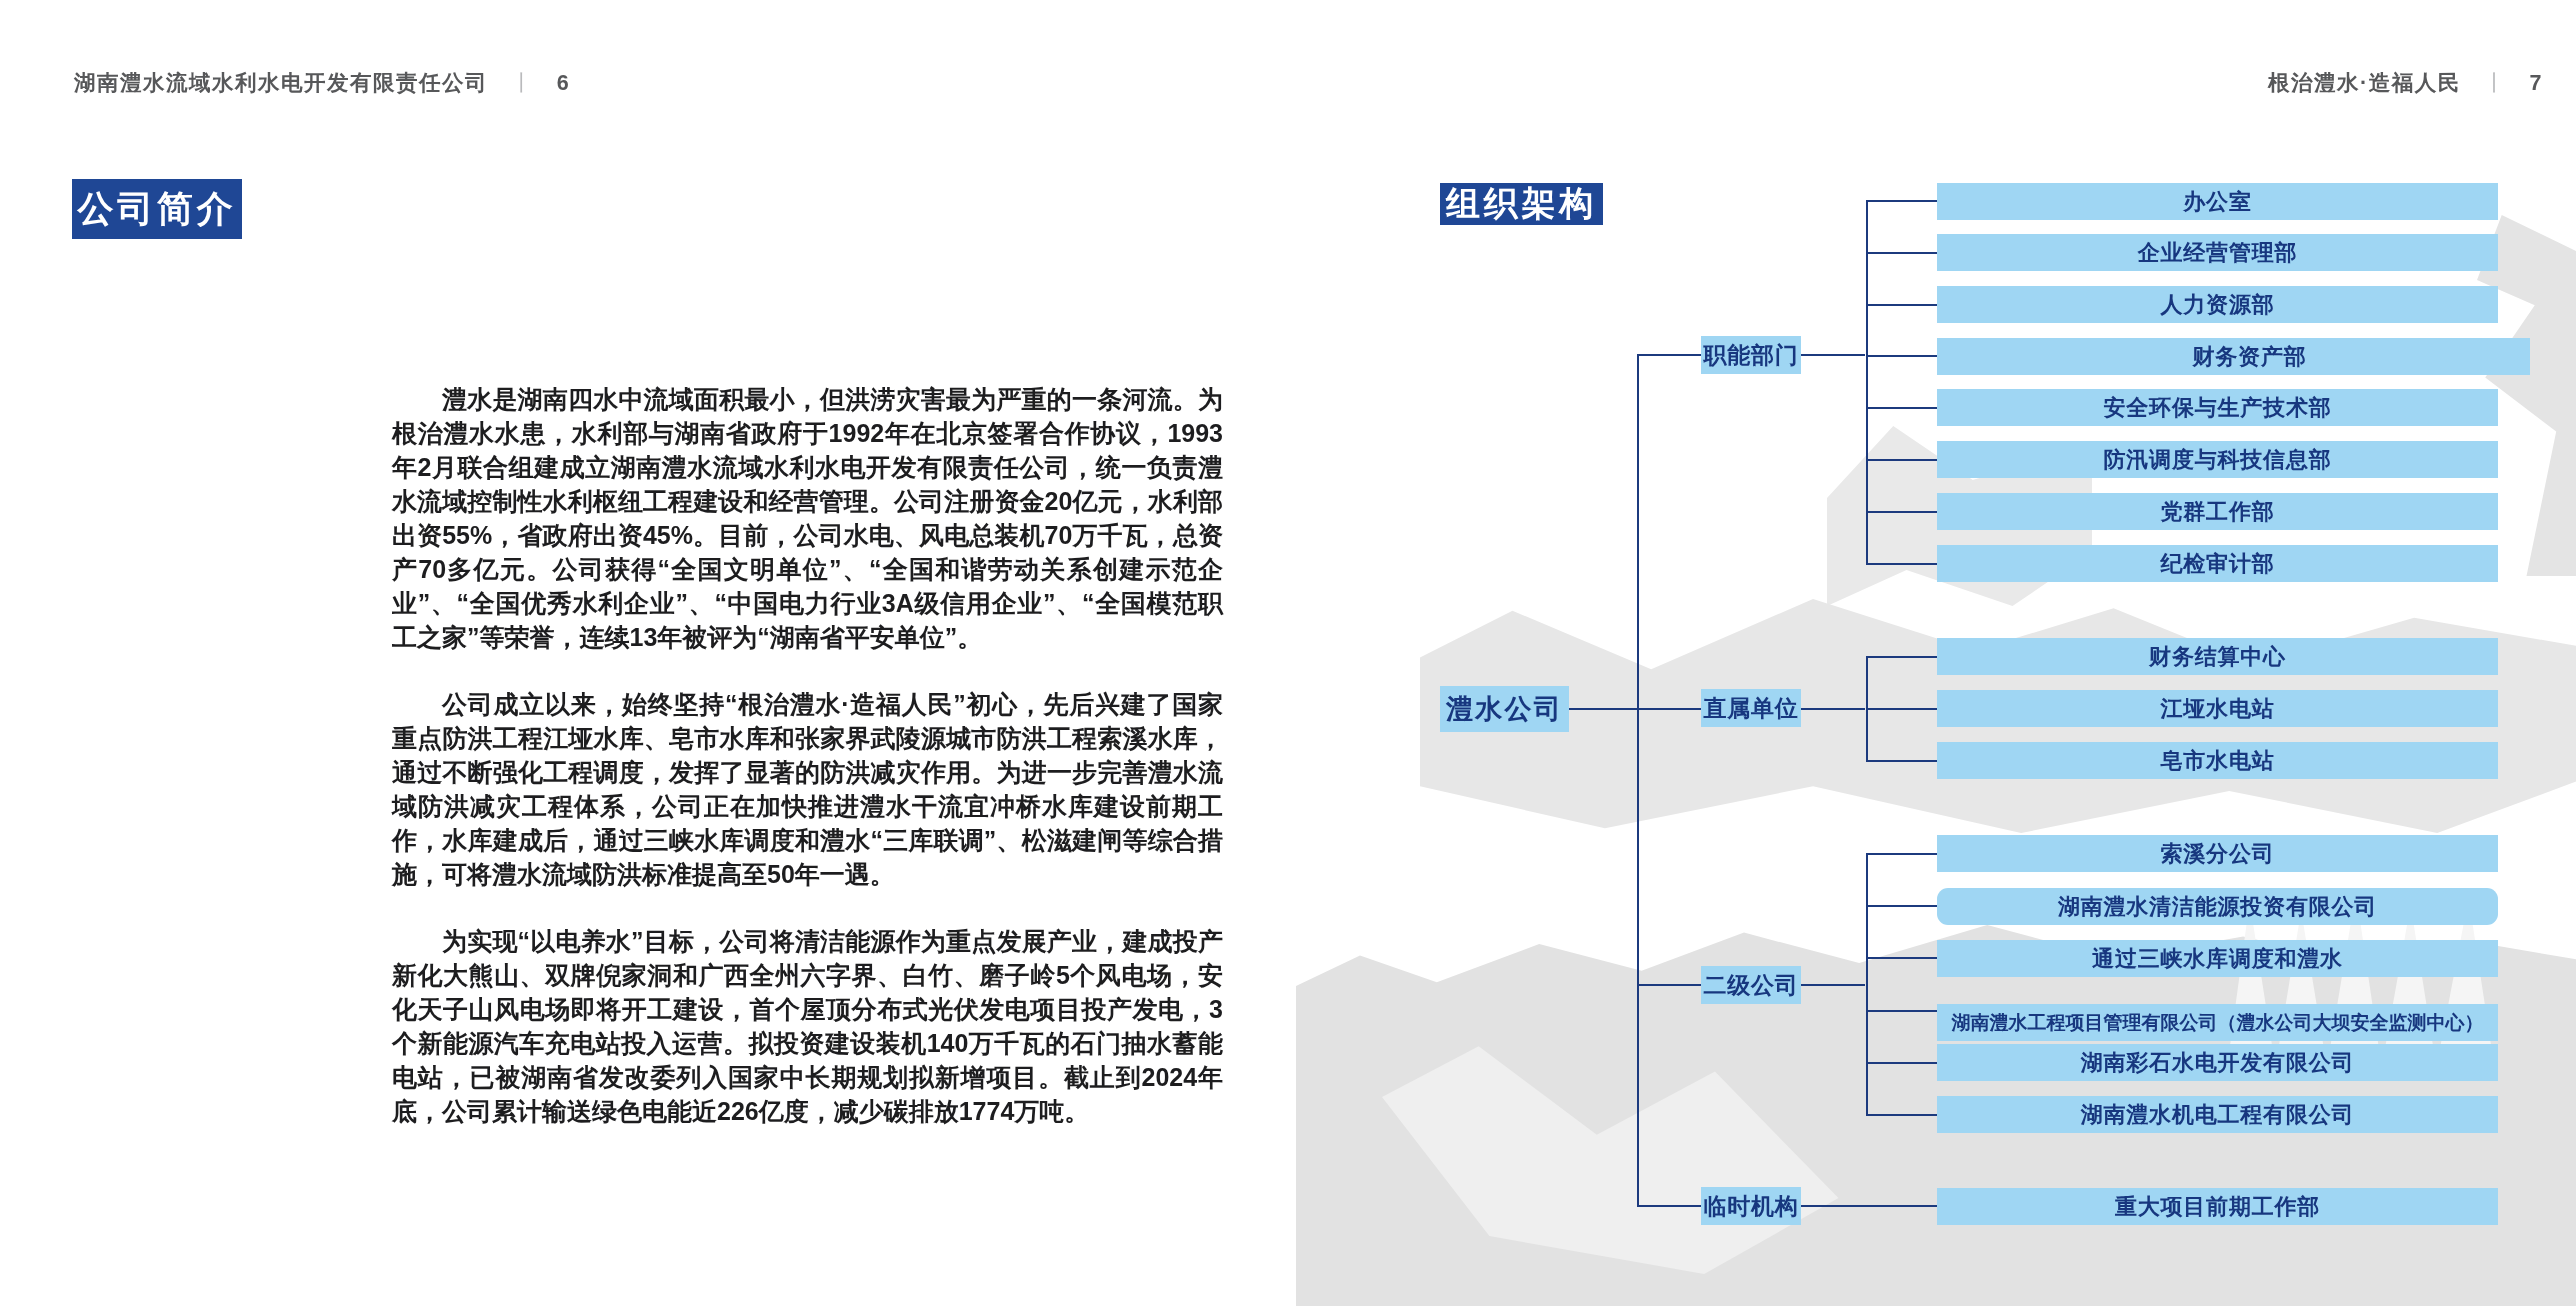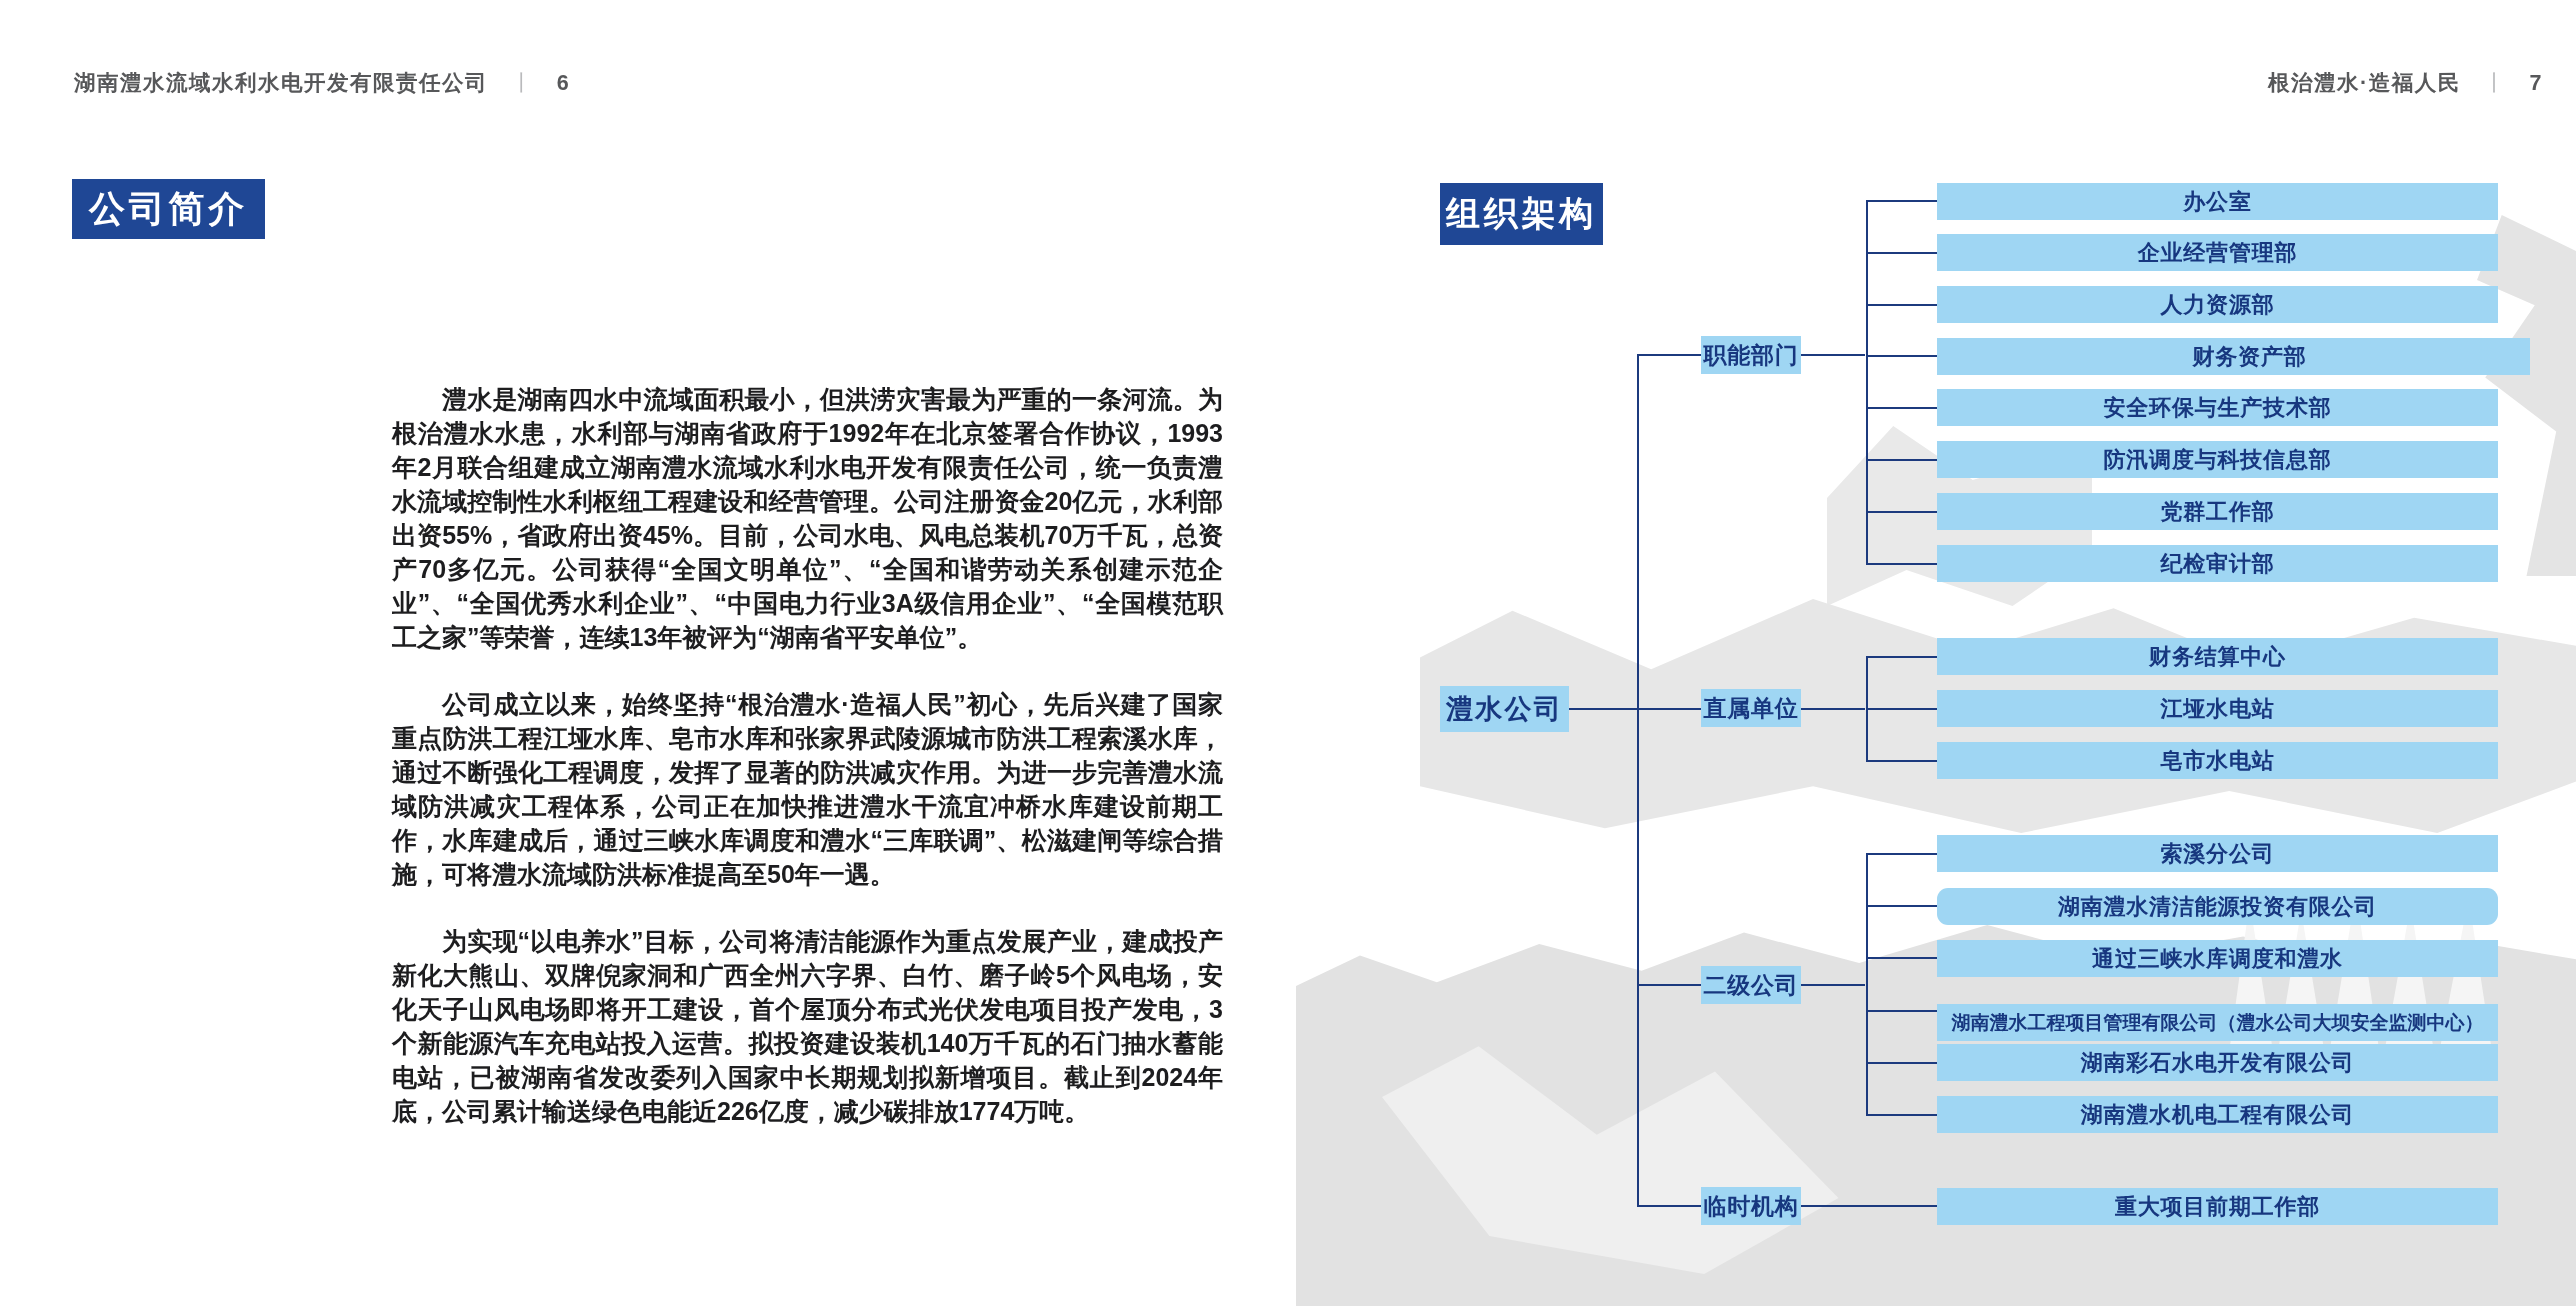--- a/index.html
+++ b/index.html
@@ -20,22 +20,22 @@
   #header-left{left:74px;}
   #header-right{right:33px;}
   
   .section-title{
     position:absolute;
     background:var(--navy,#1f4795);
     color:#ffffff;font-weight:700;
     display:flex;align-items:center;justify-content:center;
     letter-spacing:3.8px;
   }
-  #title-left{left:72px;top:179px;width:193px;height:60px;font-size:36px;}
-  #title-right{left:1440px;top:183px;width:163px;height:62px;font-size:34px;}
+  #title-left{left:72px;top:179px;width:170px;height:60px;font-size:36px;}
+  #title-right{left:1440px;top:183px;width:163px;height:42px;font-size:34px;}
   
   .body-text{
     position:absolute;left:392px;top:382px;width:831px;
     font-size:25px;line-height:34px;color:#1d1d1f;font-weight:600;
     text-align:justify;
   }
   .body-text p{margin:0 0 33px 0;text-indent:2em;}
   .body-text p:last-child{margin-bottom:0;}
   
   .photo-shape{position:absolute;z-index:0;}

